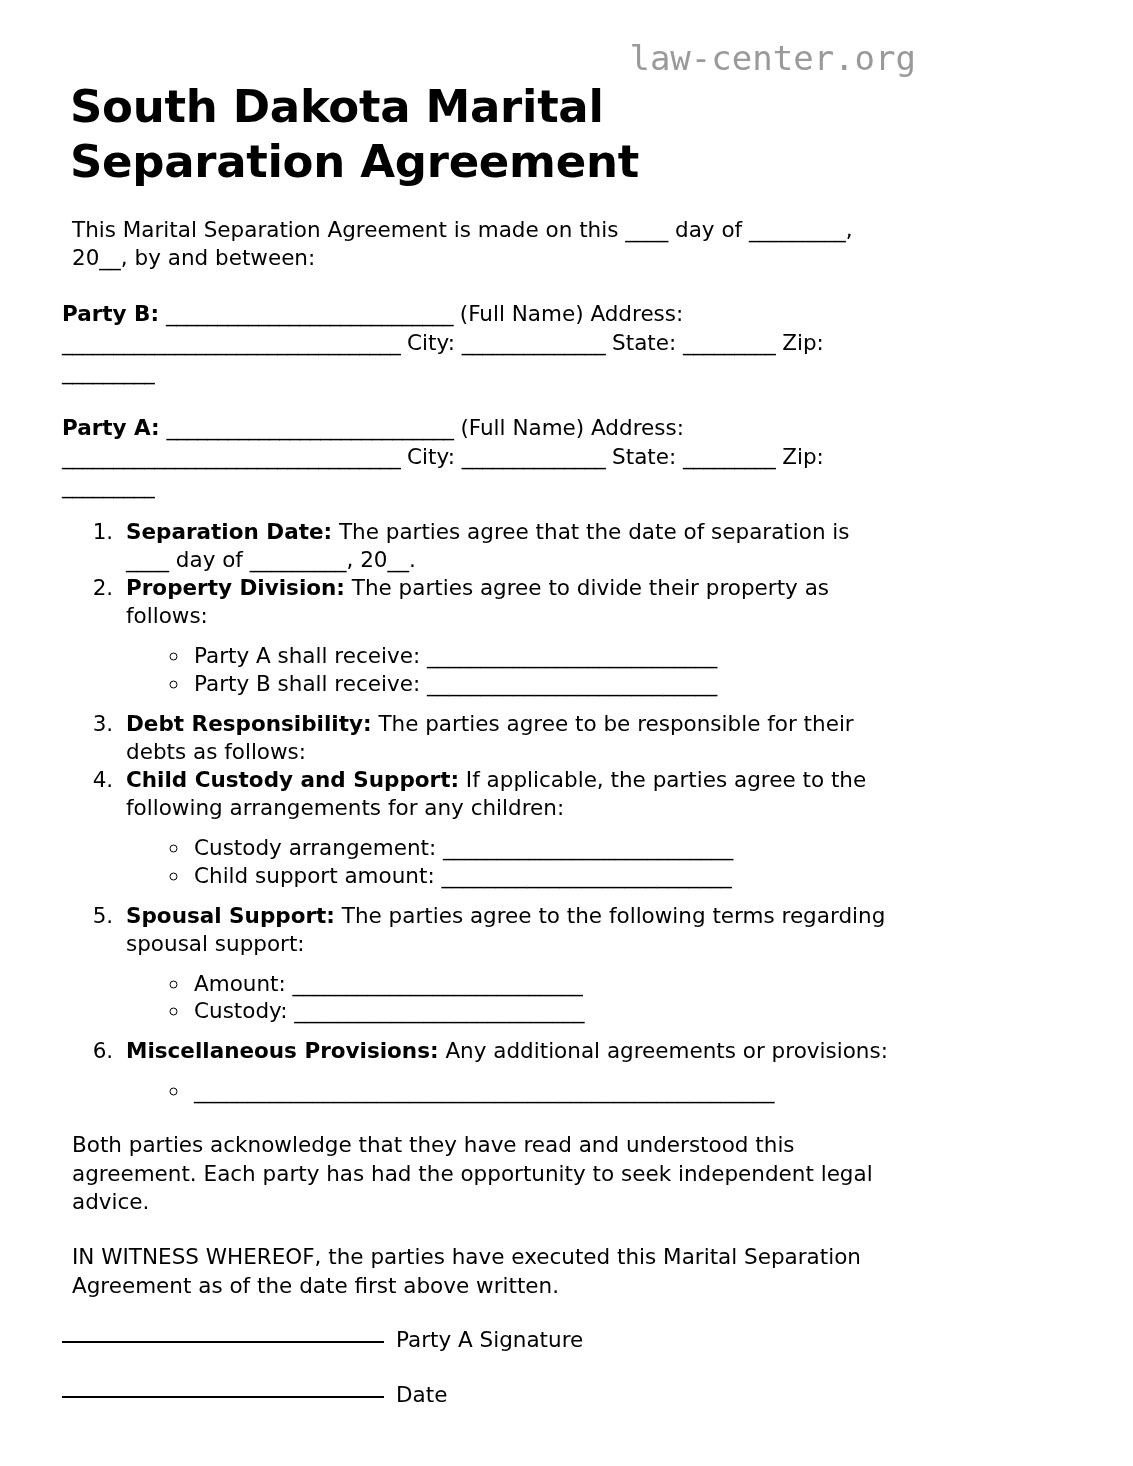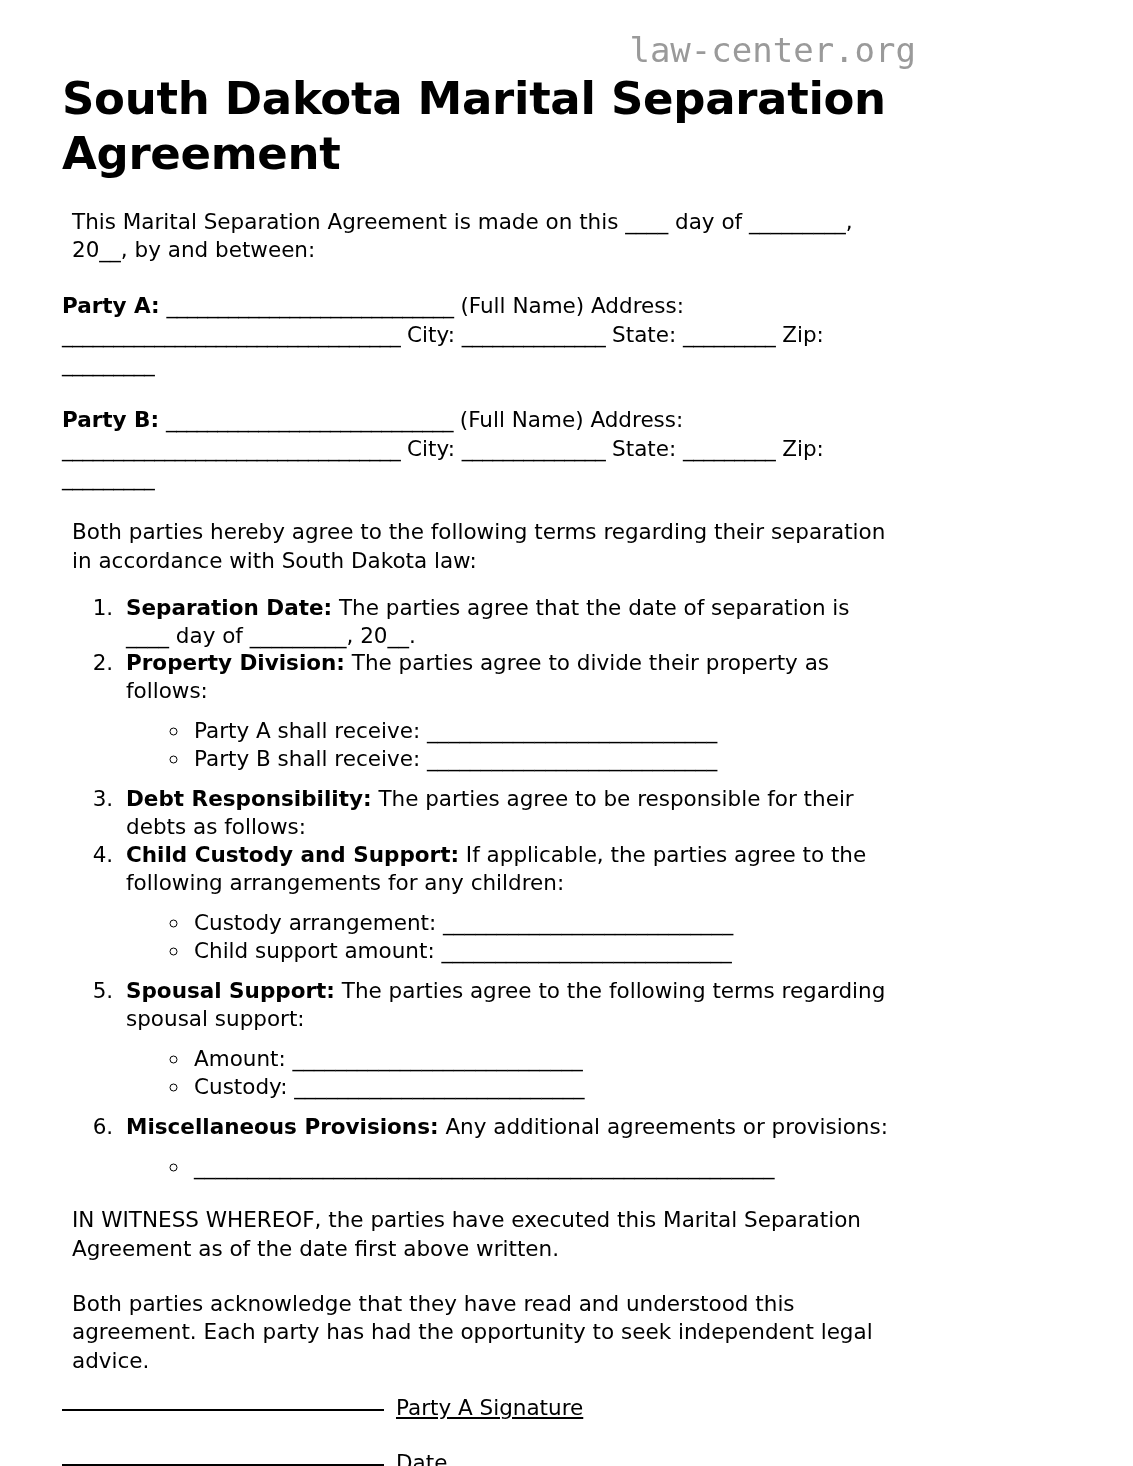--- a/index.html
+++ b/index.html
@@ -26,21 +26,21 @@
     position: absolute;
     top: 30px;
     right: 36px;
     font-family: "DejaVu Sans Mono", monospace;
     font-size: 34px;
     color: #9a9a9a;
     letter-spacing: 0px;
     white-space: nowrap;
   }
   h1.doc-title {
-    margin: 0;
+    margin: 8px;
     padding-top: 72px;
     font-size: 45px;
     line-height: 1.22;
     font-weight: bold;
     letter-spacing: -0.3px;
     max-width: 880px;
   }
   p.body-text {
     font-size: 21.5px;
     line-height: 1.33;
@@ -70,22 +70,21 @@
     margin: 12px;
     padding-left: 52px;
   }
   ul.subterms > li {
     padding-left: 4px;
   }
   .closing {
     margin-top: 34px;
   }
   .sig-block {
-    margin-top: 19px;
-    text-decoration: underline;
+    margin-top: 26px;
   }
   .sig-row {
     font-size: 21.5px;
     line-height: 1.33;
     margin-bottom: 26px;
     white-space: nowrap;
   }
   .sig-rule {
     display: inline-block;
     width: 322px;
@@ -100,46 +99,45 @@
 
 <div class="page">
 
   <div class="watermark">law-center.org</div>
 
   <h1 class="doc-title">South Dakota Marital Separation Agreement</h1>
 
   <p class="body-text">This Marital Separation Agreement is made on this ____ day of _________, 20__, by and between:</p>
 
   <p class="party-line">
+    <span class="b">Party B:</span>
+    <span class="blank">____________________________</span>
+    <span>(Full Name) Address:</span>
+    <span class="blank">_________________________________</span>
+    <span>City:</span>
+    <span class="blank">______________</span>
+    <span>State:</span>
+    <span class="blank">_________</span>
+    <span>Zip:</span>
+    <span class="blank">_________</span>
+  </p>
+
+  <p class="party-line">
     <span class="b">Party A:</span>
     <span class="blank">____________________________</span>
     <span>(Full Name) Address:</span>
     <span class="blank">_________________________________</span>
     <span>City:</span>
     <span class="blank">______________</span>
     <span>State:</span>
     <span class="blank">_________</span>
     <span>Zip:</span>
     <span class="blank">_________</span>
   </p>
 
-  <p class="party-line">
-    <span class="b">Party B:</span>
-    <span class="blank">____________________________</span>
-    <span>(Full Name) Address:</span>
-    <span class="blank">_________________________________</span>
-    <span>City:</span>
-    <span class="blank">______________</span>
-    <span>State:</span>
-    <span class="blank">_________</span>
-    <span>Zip:</span>
-    <span class="blank">_________</span>
-  </p>
-
-  <p class="body-text">Both parties hereby agree to the following terms regarding their separation in accordance with South Dakota law:</p>
 
   <ol class="terms" id="terms-list">
       <li><span class="b">Separation Date:</span><span> The parties agree that the date of separation is ____ day of _________, 20__.</span></li>
       <li><span class="b">Property Division:</span><span> The parties agree to divide their property as follows:</span><ul class="subterms">
           <li>Party A shall receive: ___________________________</li>
           <li>Party B shall receive: ___________________________</li>
         </ul></li>
       <li><span class="b">Debt Responsibility:</span><span> The parties agree to be responsible for their debts as follows:</span></li>
       <li><span class="b">Child Custody and Support:</span><span> If applicable, the parties agree to the following arrangements for any children:</span><ul class="subterms">
           <li>Custody arrangement: ___________________________</li>
@@ -147,22 +145,22 @@
         </ul></li>
       <li><span class="b">Spousal Support:</span><span> The parties agree to the following terms regarding spousal support:</span><ul class="subterms">
           <li>Amount: ___________________________</li>
           <li>Custody: ___________________________</li>
         </ul></li>
       <li><span class="b">Miscellaneous Provisions:</span><span> Any additional agreements or provisions:</span><ul class="subterms">
           <li>______________________________________________________</li>
         </ul></li>
     </ol>
 
+  <p class="body-text closing">Both parties acknowledge that they have read and understood this agreement. Each party has had the opportunity to seek independent legal advice.</p>
+
   <p class="body-text">IN WITNESS WHEREOF, the parties have executed this Marital Separation Agreement as of the date first above written.</p>
-
-  <p class="body-text closing">Both parties acknowledge that they have read and understood this agreement. Each party has had the opportunity to seek independent legal advice.</p>
 
   <div class="sig-block" id="sig-block">
       <div class="sig-row"><span class="sig-rule"></span><span>Party A Signature</span></div>
       <div class="sig-row"><span class="sig-rule"></span><span>Date</span></div>
     </div>
 
 </div>
 
 </body></html>

